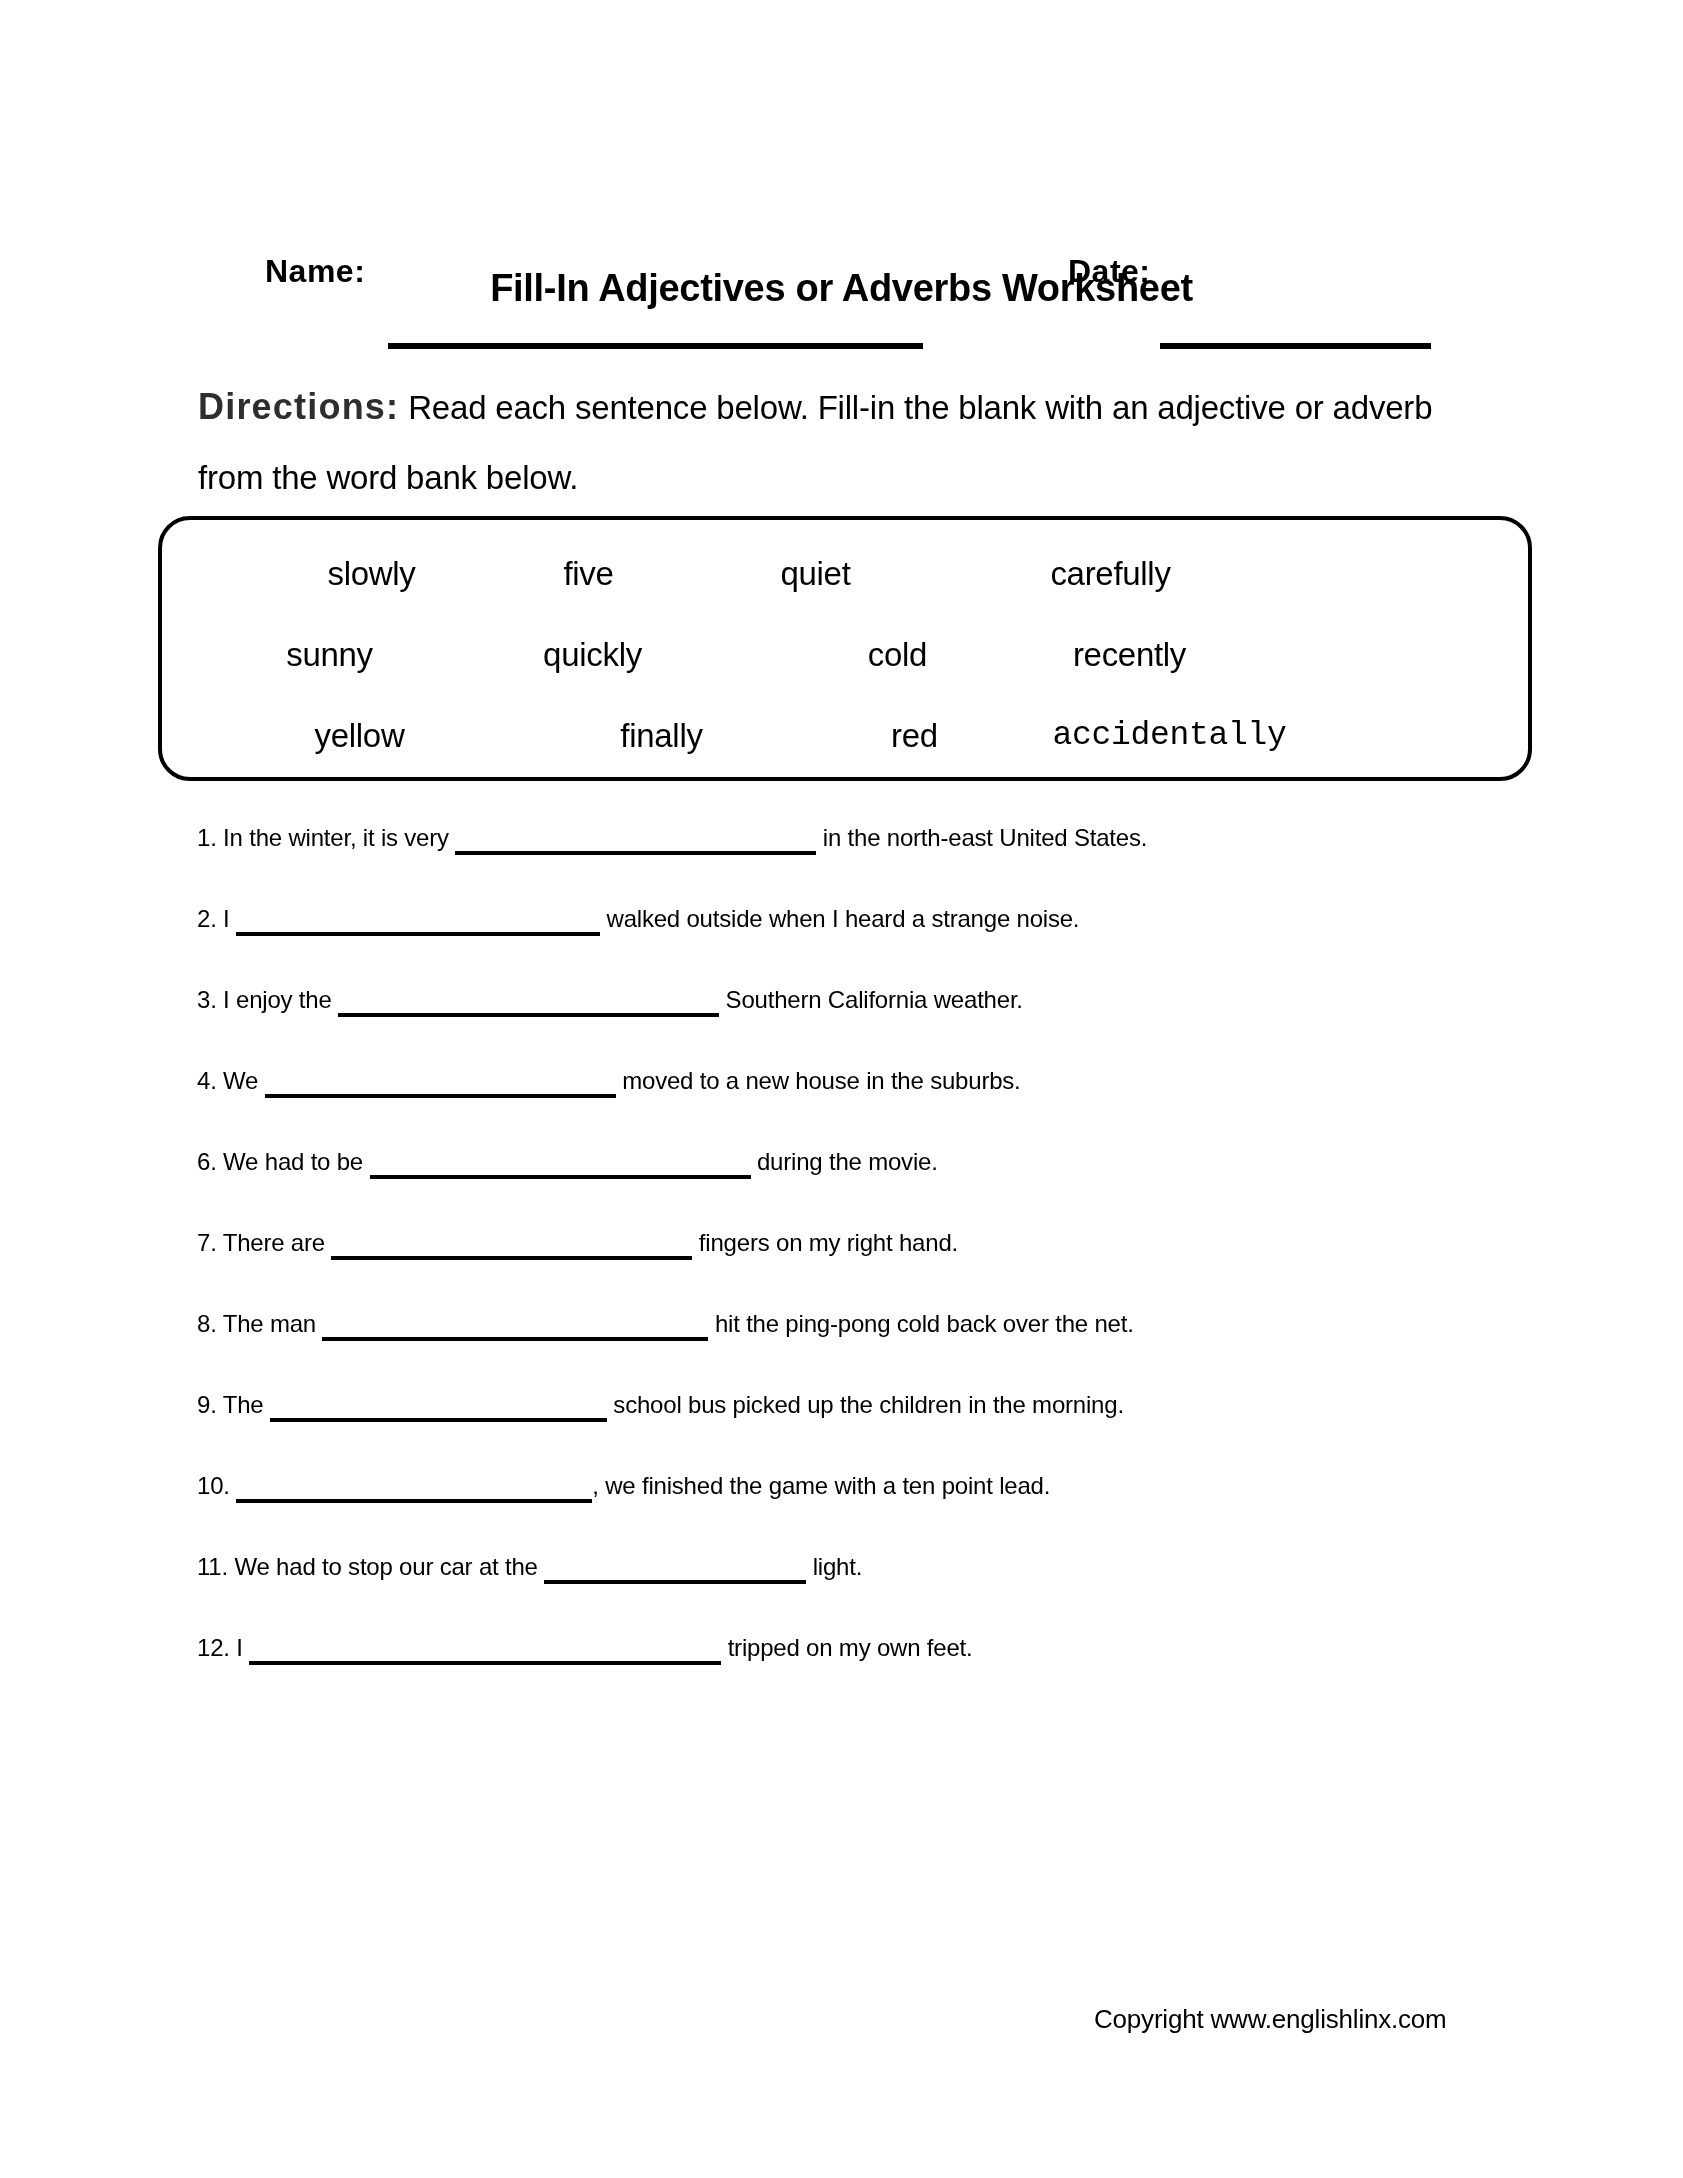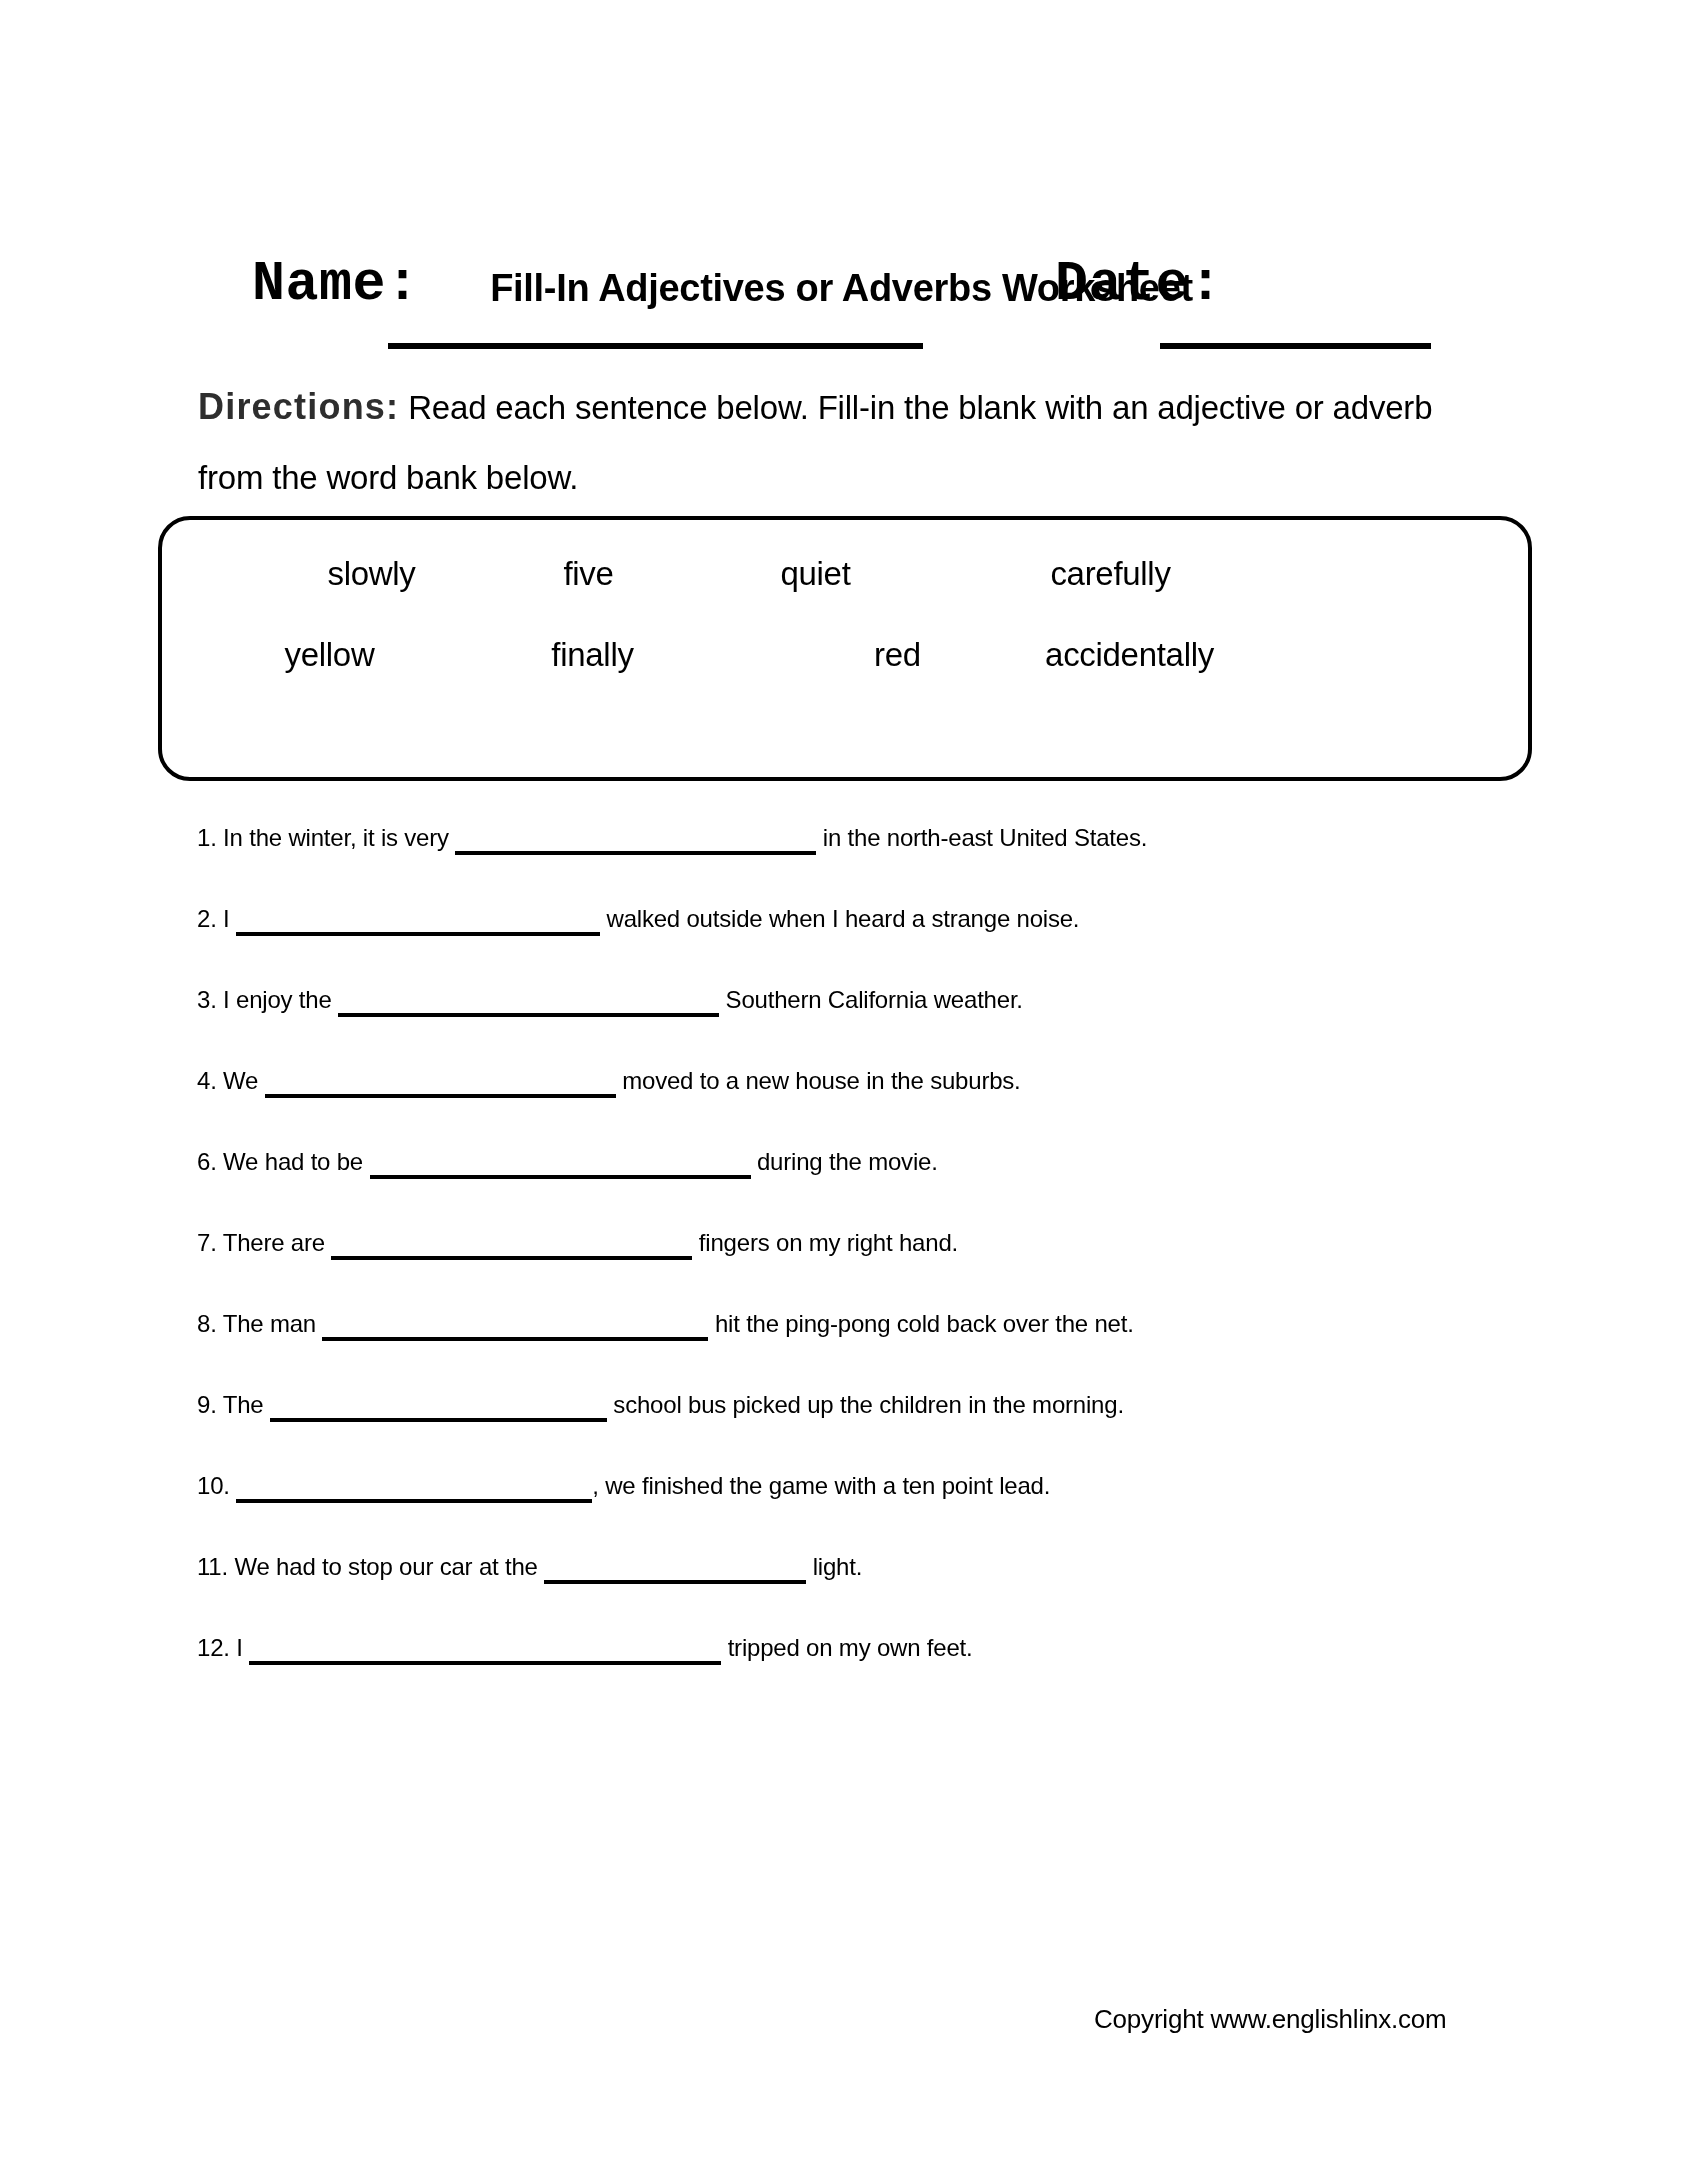--- a/index.html
+++ b/index.html
@@ -10,24 +10,25 @@
     background: #ffffff;
     color: #000;
     font-family: "Liberation Sans", sans-serif;
     overflow: hidden;
   }
 
   
   .name-label, .date-label {
     position: absolute;
     top: 253px;
-    font-family: Liberation Mono, monospace;
+    font-family: Liberation Sans, sans-serif;
     font-weight: bold;
-    font-size: 55px;
+    font-size: 32px;
     letter-spacing: 0.5px;
+    margin-left: 13px;
   }
   .name-label { left: 252px; }
   .date-label { left: 1055px; }
   .header-line { position: absolute; border-bottom: 6px solid #000; height: 0; }
   .name-line { left: 388px; top: 343px; width: 535px; }
   .date-line { left: 1160px; top: 343px; width: 271px; }
 
   
   .title {
     position: absolute;
@@ -139,20 +140,26 @@
   </p>
 
   <div class="word-bank">
       <div class="wb-row">
         <span class="wb-word">slowly</span>
         <span class="wb-word">five</span>
         <span class="wb-word">quiet</span>
         <span class="wb-word">carefully</span>
       </div>
       <div class="wb-row">
+        <span class="wb-word">sunny</span>
+        <span class="wb-word">quickly</span>
+        <span class="wb-word">cold</span>
+        <span class="wb-word">recently</span>
+      </div>
+      <div class="wb-row">
         <span class="wb-word">yellow</span>
         <span class="wb-word">finally</span>
         <span class="wb-word">red</span>
         <span class="wb-word">accidentally</span>
       </div>
     </div>
 
   <div class="sentences">
       <div class="sentence"><span>1.</span> <span>In the winter, it is very</span> <span class="blank" style="width: 361px;"></span><span> in the north-east United States.</span></div>
       <div class="sentence"><span>2.</span> <span>I</span> <span class="blank" style="width: 364px;"></span><span> walked outside when I heard a strange noise.</span></div>

